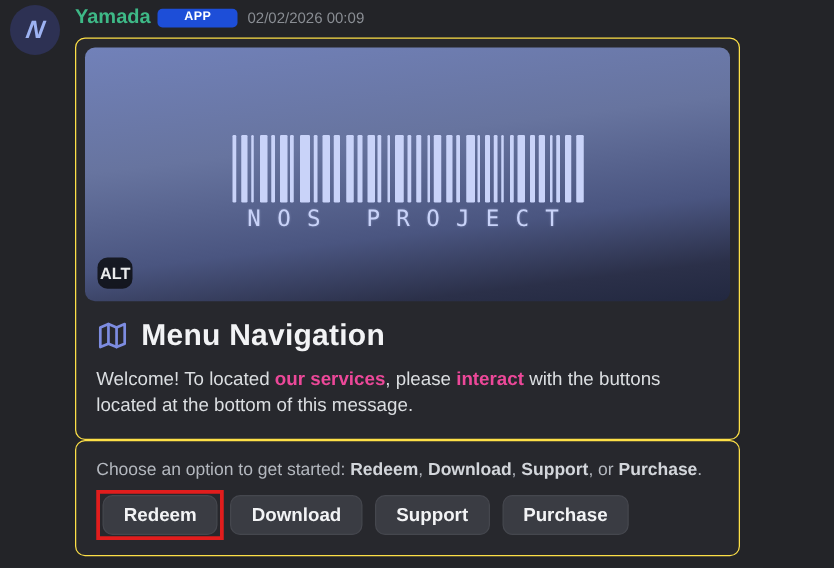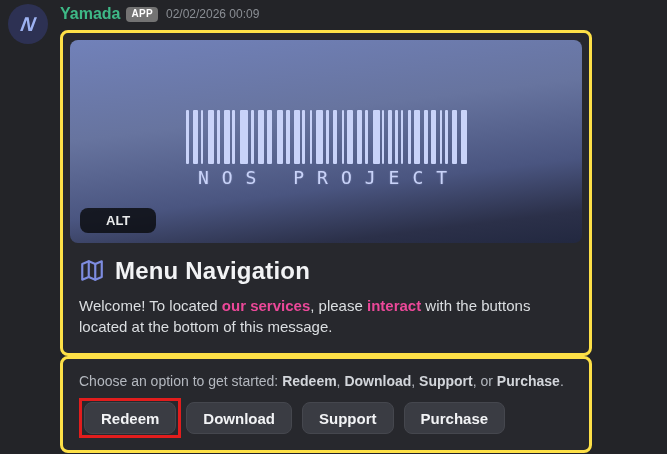--- a/index.html
+++ b/index.html
@@ -17,47 +17,47 @@
     cursor: pointer;
   }
   .avatar span {
     font-weight: 700; font-style: italic; font-size: 20px;
     color: #9db2f2; transform: skewX(-10deg);
   }
   .msg-body { flex: 1; min-width: 0; }
   .msg-header { display: flex; align-items: center; gap: 6px; height: 20px; margin-bottom: 6px; }
   .username { color: #3eb987; font-size: 16px; font-weight: 600; cursor: pointer; }
   .app-badge {
-    background: #737373; color: #ffffff; font-size: 10px; font-weight: 700;
-    padding: 1px 5px 2px; border-radius: 4px; letter-spacing: 0.3px; line-height: 12px;
+    background: #1d4ed8; color: #ffffff; font-size: 10px; font-weight: 700;
+    padding: 1px 21px 2px; border-radius: 4px; letter-spacing: 0.3px; line-height: 12px;
   }
   .timestamp { color: #8a8e94; font-size: 12px; margin-left: 2px; }
 
   .container {
-    width: 532px; background: #27282d; border: 3px solid #fde047;
+    width: 532px; background: #27282d; border: 1px solid #fde047;
     border-radius: 8px;
   }
   .container.embed { padding: 7px; }
   .banner {
     height: 203px; border-radius: 8px; position: relative; overflow: hidden;
     background: linear-gradient(173deg, #7181b9 0%, #67749f 38%, #4a5580 68%, #2b3049 88%, #222840 100%);
     display: flex; flex-direction: column; align-items: center; justify-content: center;
     cursor: pointer;
   }
   .barcode { display: flex; align-items: stretch; height: 54px; filter: blur(0.4px); margin-top: 14px; }
   .barcode .bar { background: #c9d3f9; border-radius: 1px; }
   .banner-label {
     font-family: "DejaVu Sans Mono", monospace;
     color: #c9d3f9; font-size: 18px; letter-spacing: 13px; margin-top: 3px; padding-left: 6px;
     text-shadow: 0 0 2px rgba(201,211,249,0.4);
   }
   .alt-badge {
     position: absolute; left: 10px; bottom: 10px;
     background: rgba(10,11,14,0.82); color: #e9eaeb;
-    font-size: 13px; font-weight: 700; padding: 5px 26px; border-radius: 8px;
+    font-size: 13px; font-weight: 700; padding: 5px 2px; border-radius: 8px;
     cursor: pointer;
   }
   .embed-content { padding: 4px 9px 9px 9px; }
   .embed-title { display: flex; align-items: center; gap: 10px; margin-top: 10px; }
   .embed-title .map-icon { width: 26px; height: 26px; flex: 0 0 26px; }
   .embed-title span { color: #f2f3f5; font-size: 24px; font-weight: 800; letter-spacing: 0.2px; }
   .embed-desc { margin-top: 10px; font-size: 15px; line-height: 21px; color: #dbdee1; max-width: 560px; }
   .embed-desc b { color: #ec4899; font-weight: 700; }
 
   .container.actions { padding: 14px 16px 16px 16px; }

